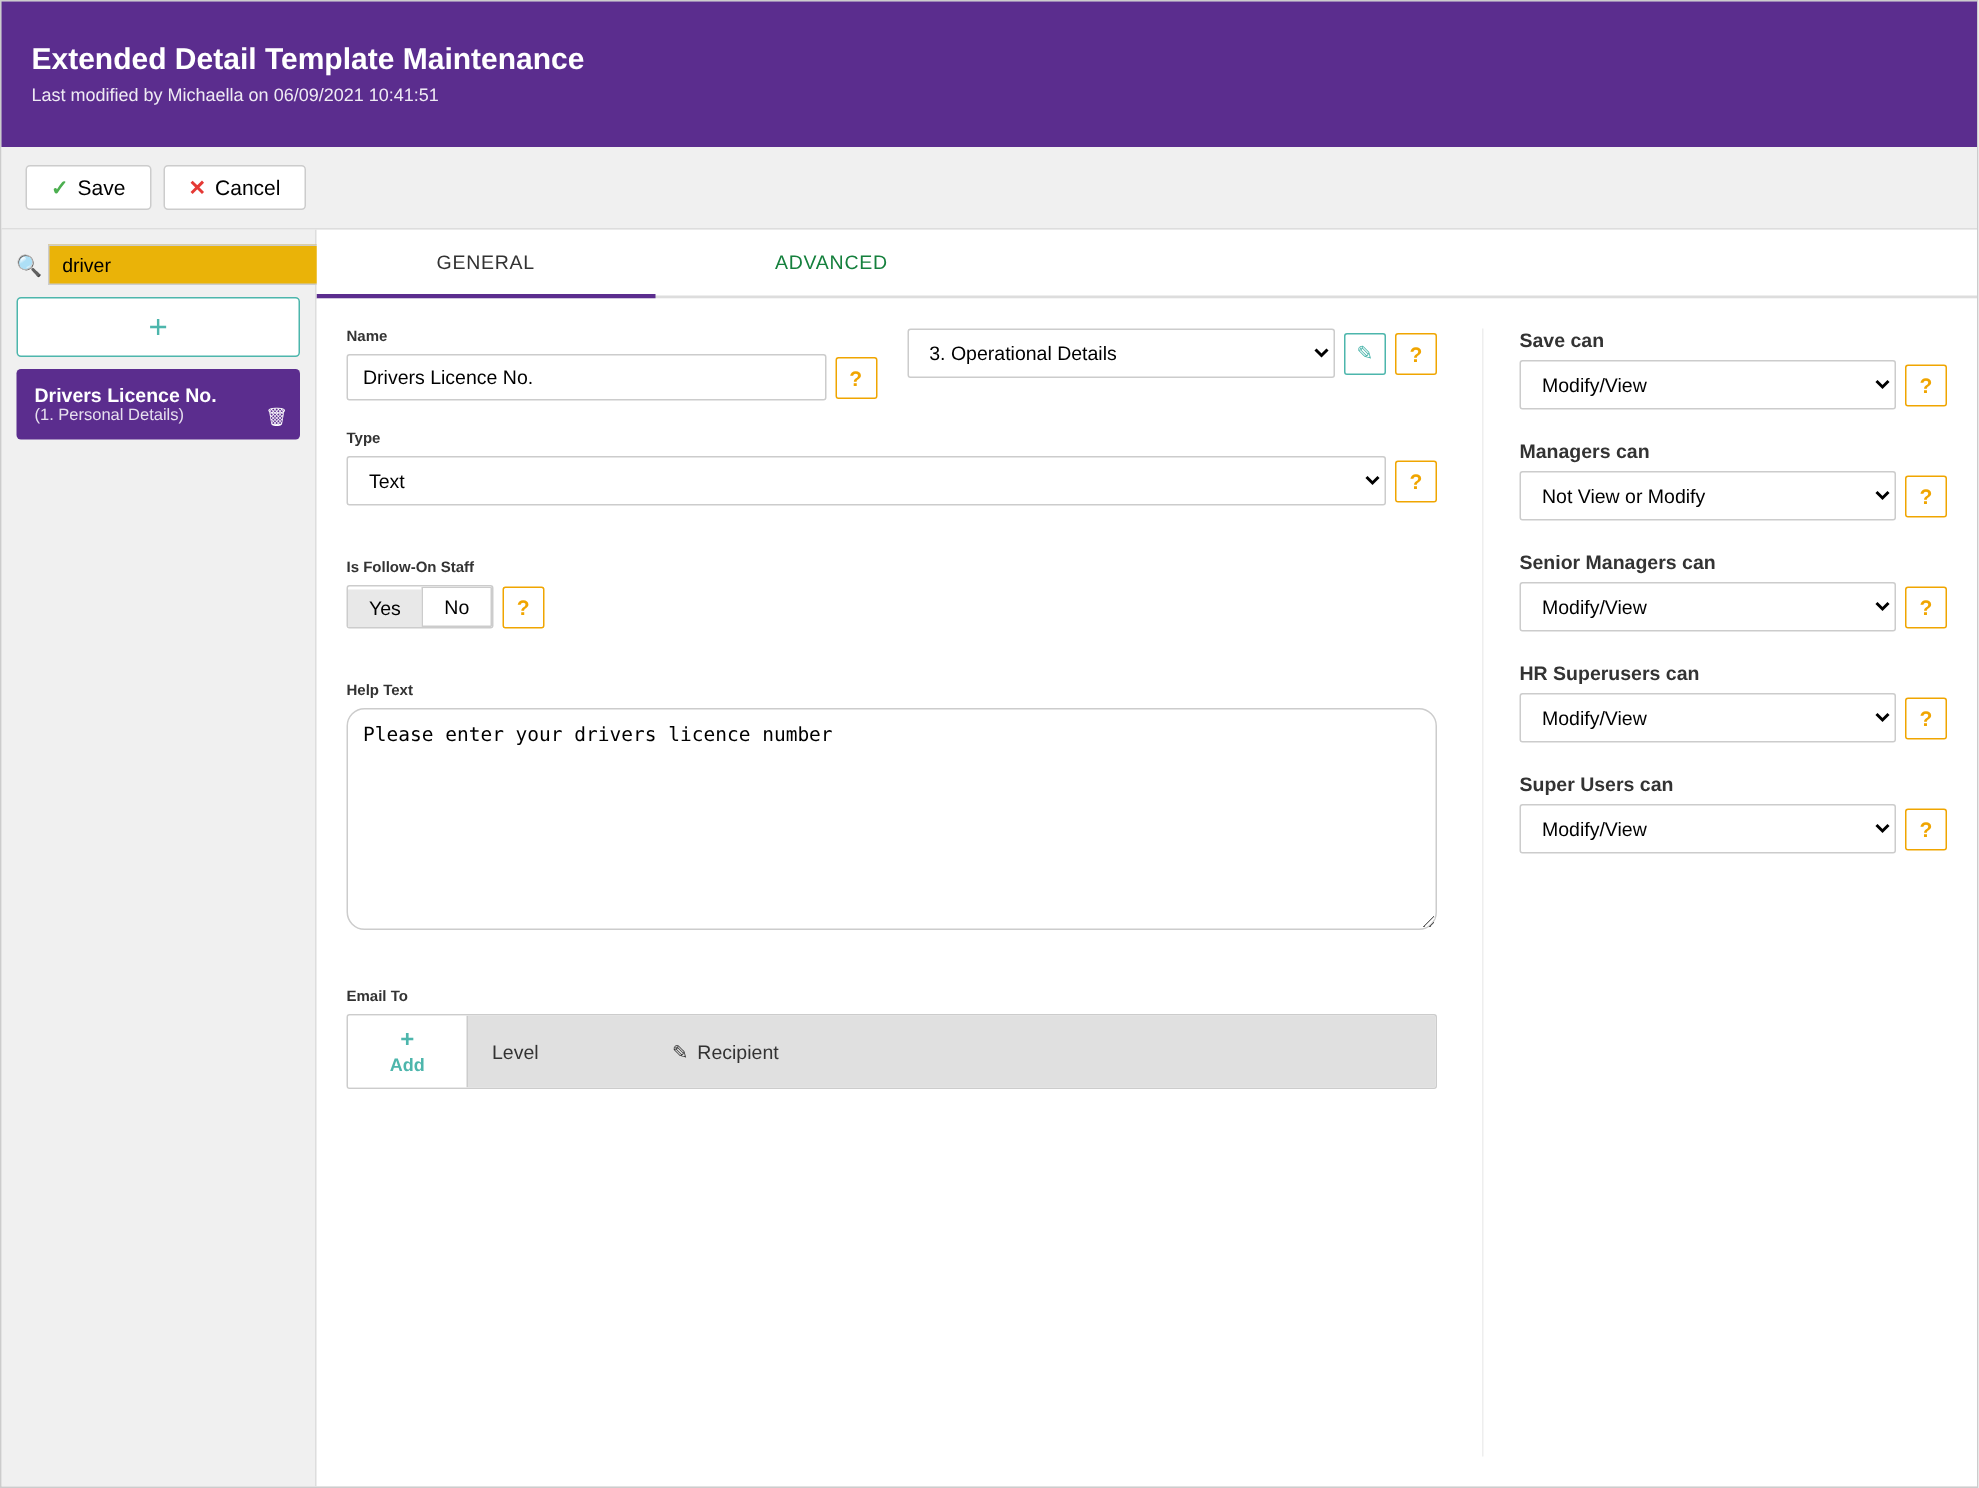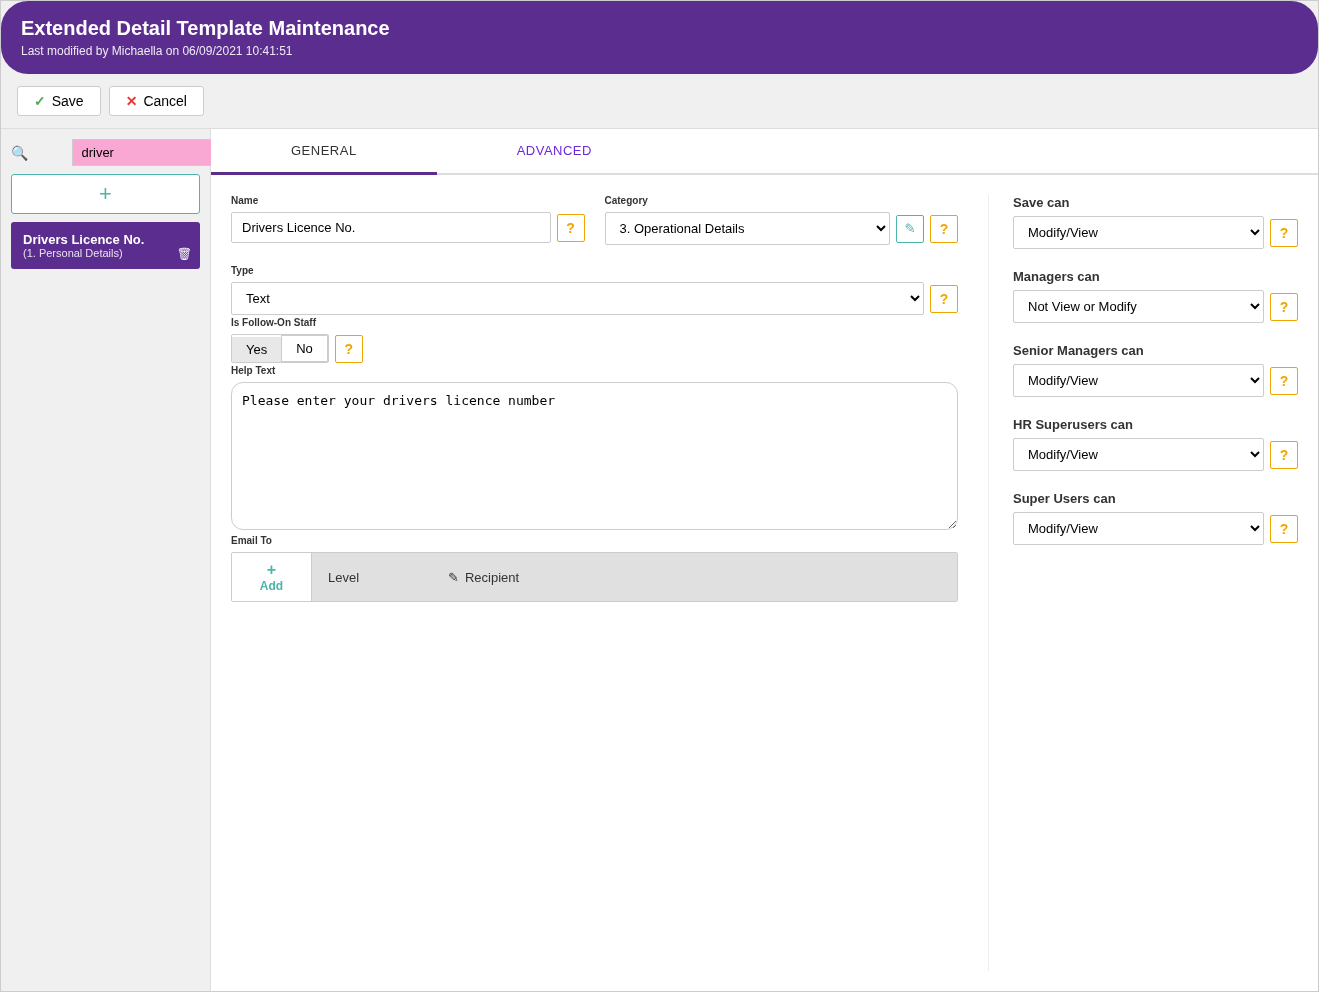--- a/index.html
+++ b/index.html
@@ -11,22 +11,21 @@
       background: #f0f0f0;
       border: 1px solid #ccc;
       display: flex;
       flex-direction: column;
     }
 
     
     .header {
       background: #5b2d8e;
       color: white;
-      padding: 16px 20px;
-      border-radius: 27px;
+      padding: 28px 20px;
     }
     .header-title {
       font-size: 20px;
       font-weight: bold;
     }
     .header-subtitle {
       font-size: 12px;
       margin-top: 4px;
       opacity: 0.9;
     }
@@ -80,22 +79,21 @@
     }
     .search-icon-wrap {
       color: #666;
       font-size: 14px;
     }
     .search-input {
       border: 1px solid #ccc;
       padding: 5px 8px;
       font-size: 13px;
       flex: 1;
-      background: #f9a8d4;
-      margin-left: 40px;
+      background: #eab308;
     }
     .add-btn {
       background: white;
       border: 1px solid #4db6ac;
       color: #4db6ac;
       font-size: 22px;
       padding: 6px;
       cursor: pointer;
       text-align: center;
       border-radius: 3px;
@@ -137,21 +135,21 @@
     .tabs {
       display: flex;
       border-bottom: 2px solid #ddd;
       background: white;
     }
     .tab {
       padding: 14px 80px;
       cursor: pointer;
       font-size: 13px;
       letter-spacing: 0.5px;
-      color: #6d28d9;
+      color: #15803d;
       border-bottom: 3px solid transparent;
       margin-bottom: -2px;
     }
     .tab.active {
       color: #333;
       border-bottom: 3px solid #5b2d8e;
     }
 
     
     .form-content {
@@ -165,21 +163,21 @@
     .form-left {
       flex: 1;
     }
     .form-right {
       width: 310px;
       border-left: 1px solid #eee;
       padding-left: 24px;
     }
 
     .form-row {
-      margin-bottom: 2px;
+      margin-bottom: 36px;
     }
     .form-label {
       font-weight: bold;
       font-size: 10px;
       margin-bottom: 6px;
       display: block;
     }
     .form-row-inline {
       display: flex;
       gap: 20px;
@@ -383,21 +381,20 @@
 
           <div class="form-row-inline">
             <div class="form-col-2">
               <span class="form-label">Name</span>
               <div class="input-with-help">
                 <input class="form-input" type="text" value="Drivers Licence No." style="">
                 <button class="help-btn">?</button>
               </div>
             </div>
             <div class="form-col-2">
-              <span class="form-label">Category</span>
               <div class="input-with-help">
                 <select class="form-select">
                   <option>1. Personal Details</option>
                   <option>2. Contact Details</option>
                   <option selected="">3. Operational Details</option>
                   <option>4. Other</option>
                 </select>
                 <button class="edit-btn">✎</button>
                 <button class="help-btn">?</button>
               </div>

